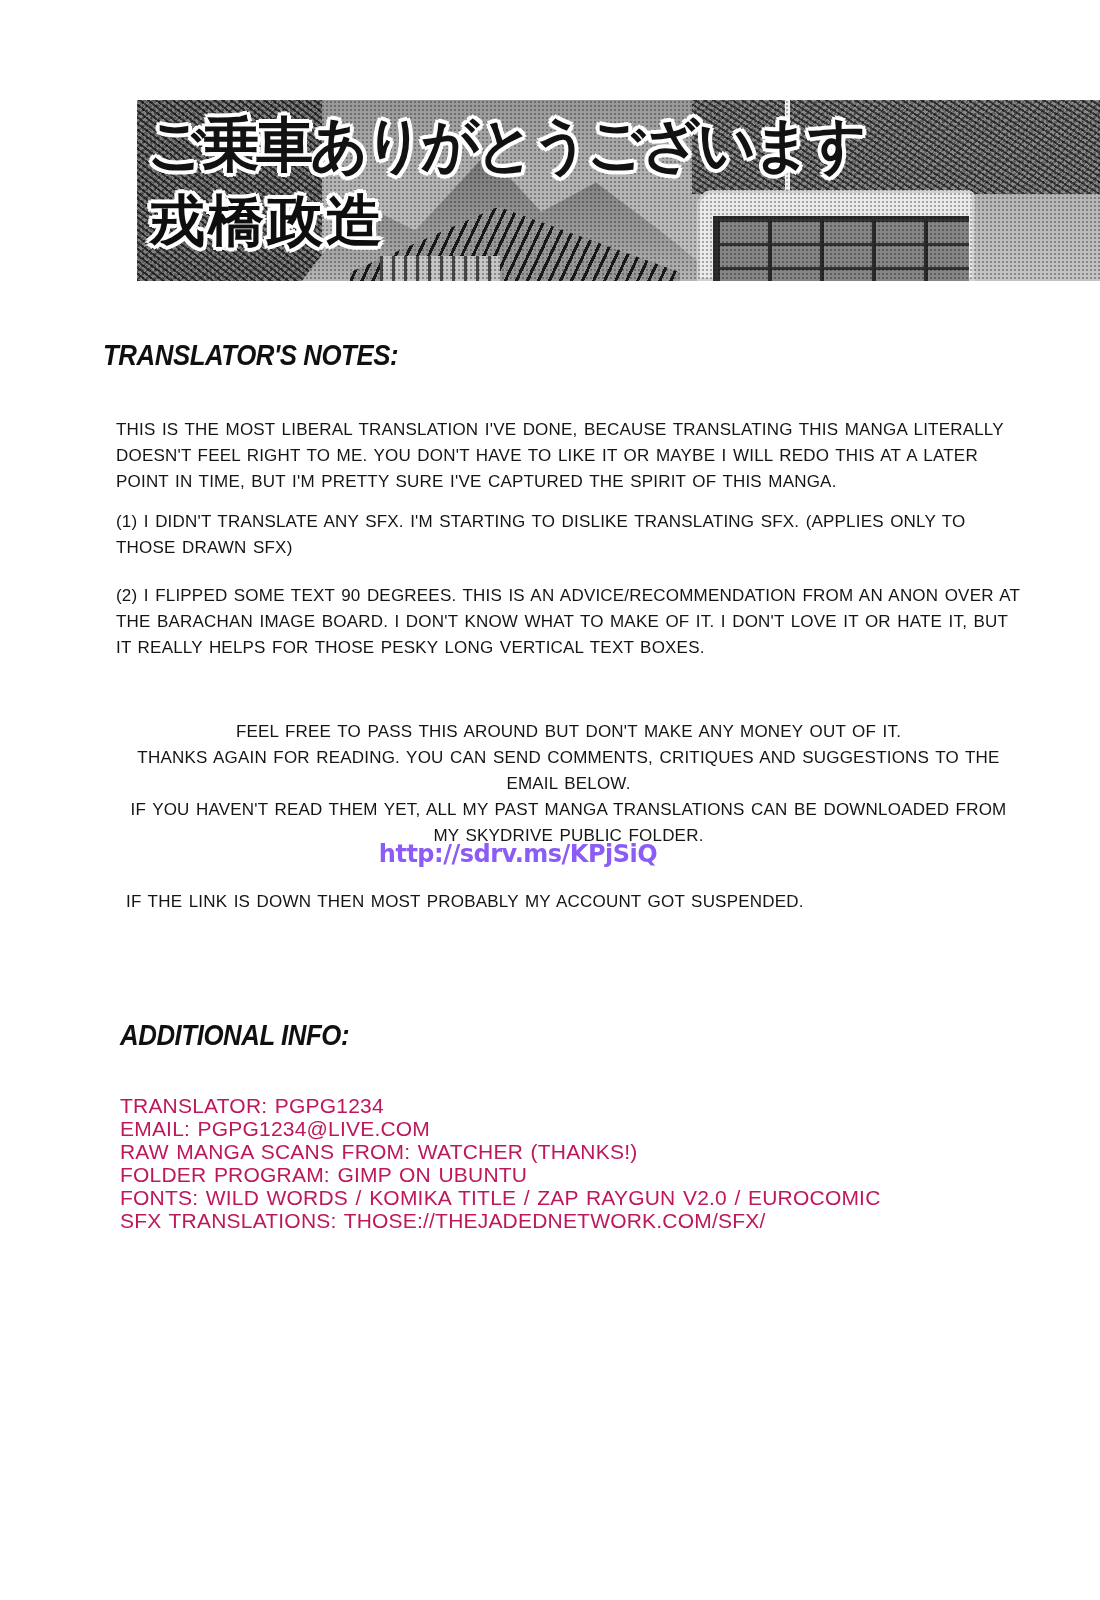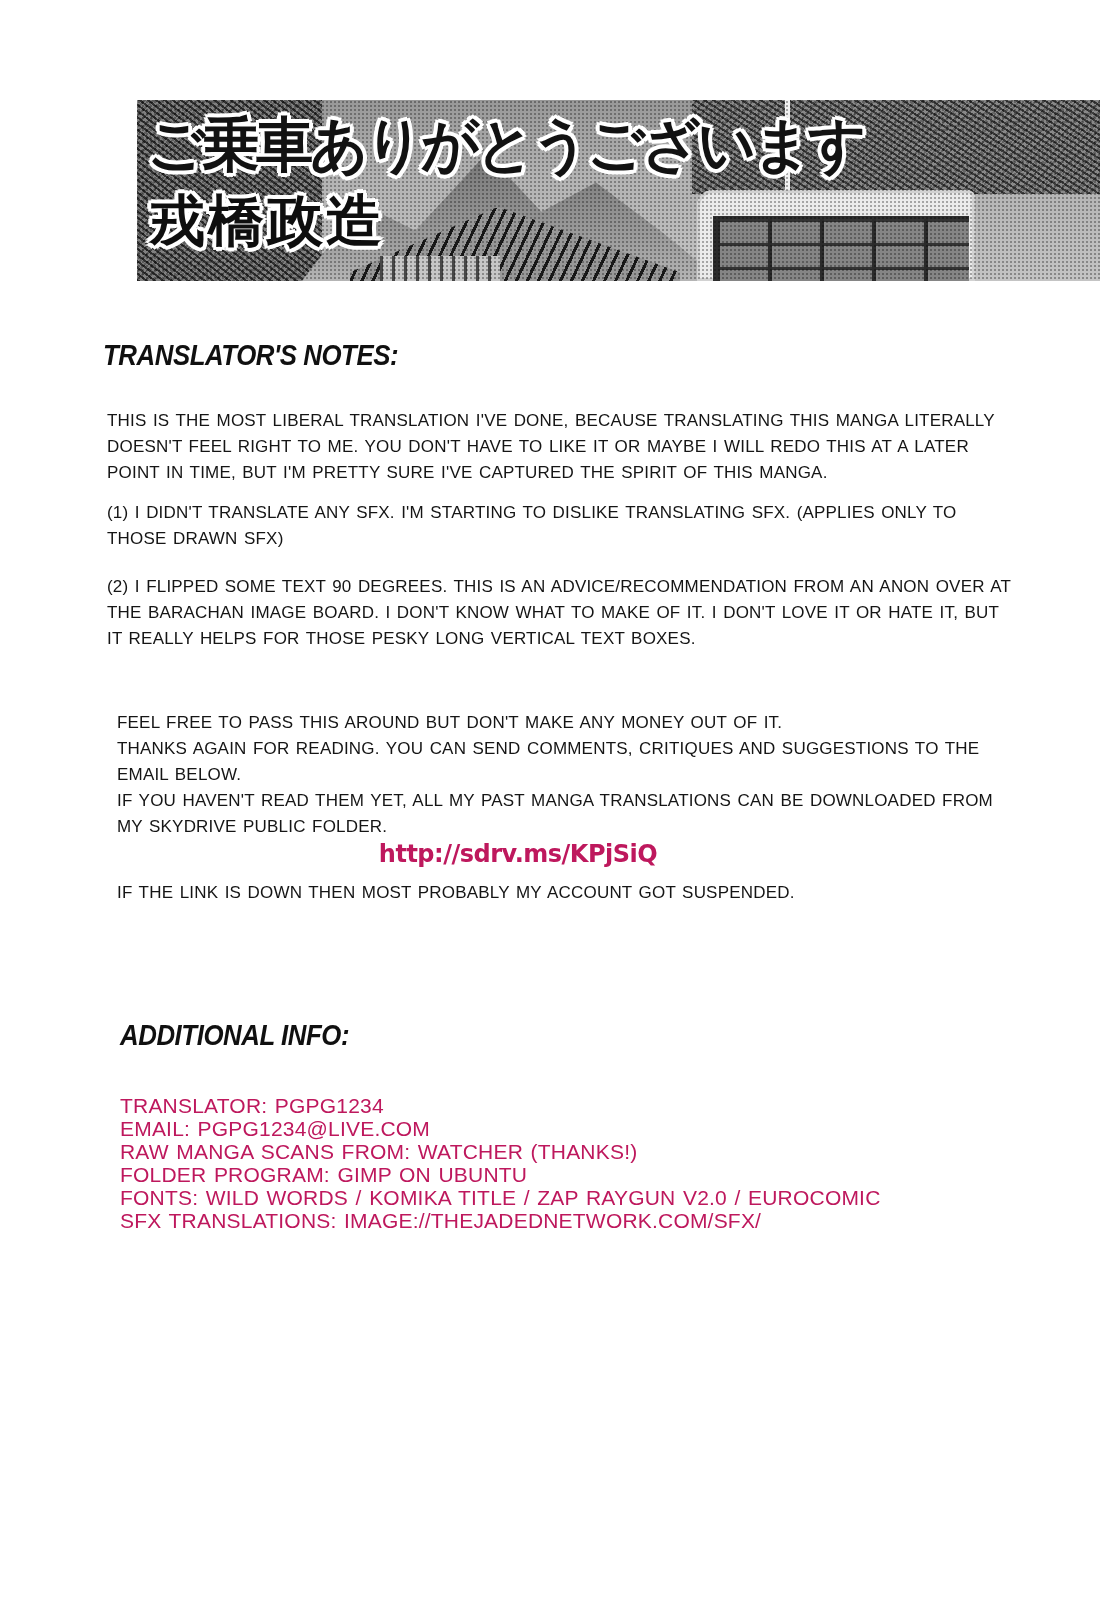--- a/index.html
+++ b/index.html
@@ -53,31 +53,31 @@
           font-family:Liberation Sans, sans-serif;font-weight:bold;font-size:56px;
           letter-spacing:3px;color:#0e0e0e;
           text-shadow:-3px -3px 0 #fff,3px -3px 0 #fff,-3px 3px 0 #fff,3px 3px 0 #fff,
                       -4px 0 0 #fff,4px 0 0 #fff,0 -4px 0 #fff,0 4px 0 #fff;}
 
   
   .comic-heading{position:absolute;margin:0;white-space:nowrap;
           font-family:"Liberation Sans", sans-serif;font-weight:bold;font-style:italic;
           font-size:30px;letter-spacing:-0.5px;color:#101010;
           transform:scaleX(0.86);transform-origin:left;}
-  .comic-text{position:absolute;margin:4px;
+  .comic-text{position:absolute;margin:13px;
           font-family:"Liberation Sans", sans-serif;font-size:17px;line-height:26px;
           letter-spacing:0.2px;word-spacing:1.5px;color:#151515;}
   .p1{left:103px;top:404px;width:905px;}
   .p2{left:103px;top:496px;width:905px;}
   .p3{left:103px;top:570px;width:905px;}
   .closing{left:113px;top:706px;width:885px;}
-  .closing p{margin:0;}
+  .closing p{margin:0;text-align:center;}
   .link-row{position:absolute;left:103px;top:840px;width:830px;text-align:center;}
   .sky-link{display:inline-block;font-family:"DejaVu Sans", sans-serif;font-weight:bold;
-          font-size:24px;letter-spacing:-0.5px;color:#be185d;text-decoration:none;}
+          font-size:24px;letter-spacing:-0.5px;color:#8b5cf6;text-decoration:none;}
   .link-note{left:113px;top:876px;width:885px;}
   .ai-heading{left:120px;top:1018px;}
   .info-list{position:absolute;left:120px;top:1094px;width:880px;
           font-family:"Liberation Sans", sans-serif;font-size:21px;line-height:23px;
           letter-spacing:0.2px;word-spacing:1.5px;color:#be185d;}
   .info-list div{white-space:nowrap;}
 </style>
 </head>
 <body>
 
@@ -118,16 +118,16 @@
   <p class="comic-text link-note">IF THE LINK IS DOWN THEN MOST PROBABLY MY ACCOUNT GOT SUSPENDED.</p>
 
   <h2 class="comic-heading ai-heading">ADDITIONAL INFO:</h2>
 
   <div class="info-list">
     <div>TRANSLATOR: PGPG1234</div>
     <div>EMAIL: PGPG1234@LIVE.COM</div>
     <div>RAW MANGA SCANS FROM: WATCHER (THANKS!)</div>
     <div>FOLDER PROGRAM: GIMP ON UBUNTU</div>
     <div>FONTS: WILD WORDS / KOMIKA TITLE / ZAP RAYGUN V2.0 / EUROCOMIC</div>
-    <div>SFX TRANSLATIONS: IMAGE://THEJADEDNETWORK.COM/SFX/</div>
+    <div>SFX TRANSLATIONS: THOSE://THEJADEDNETWORK.COM/SFX/</div>
   </div>
 
 </div>
 
 </body></html>

